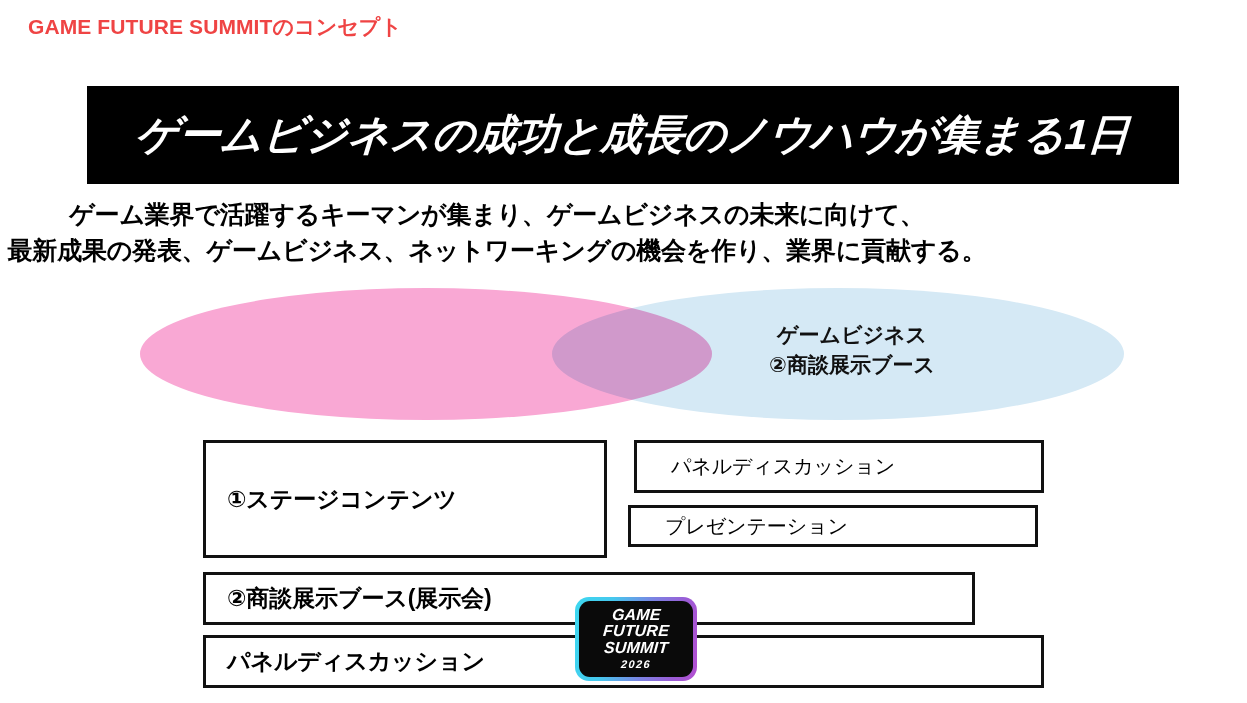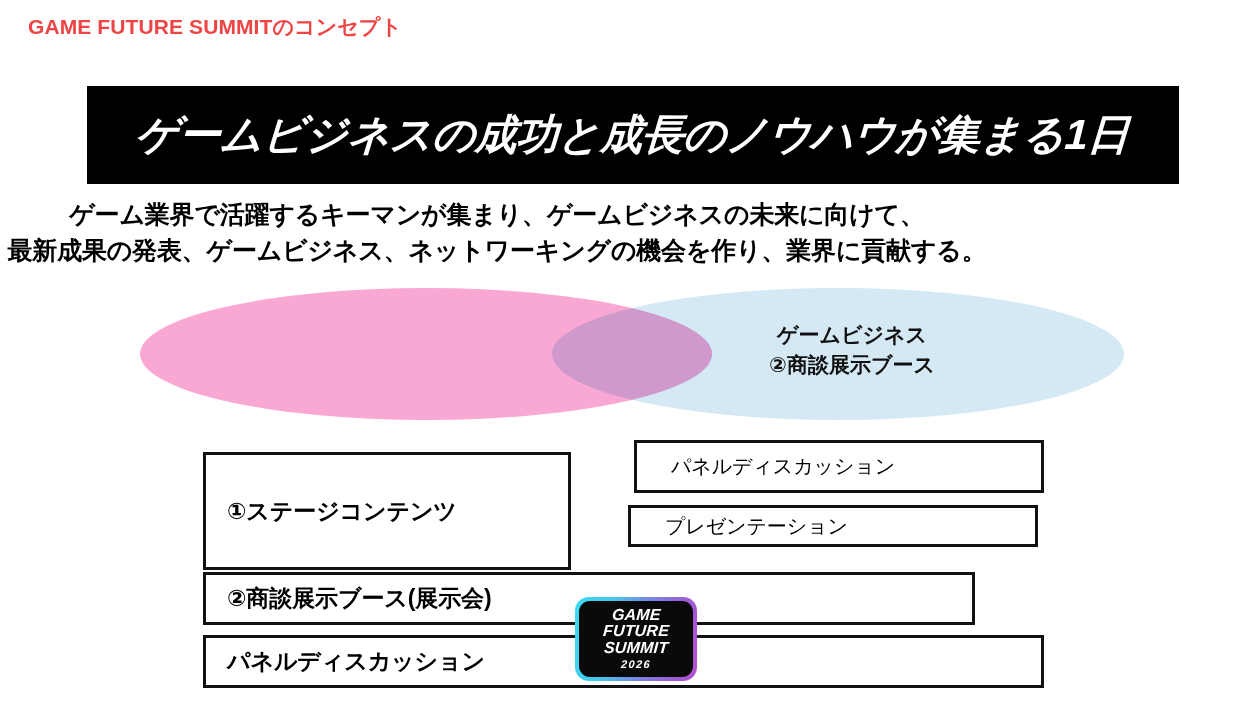--- a/index.html
+++ b/index.html
@@ -173,21 +173,21 @@
     font-weight: bold;
     letter-spacing: -0.1px;
     white-space: nowrap;
   }
   .content-box.sub .box-text {
     font-weight: normal;
     font-size: 20px;
     padding-left: 34px;
   }
 
-  #box-stage         { left: 203px; top: 440px; width: 368px; height: 118px; margin-top: 12px; }
+  #box-stage         { left: 203px; top: 440px; width: 404px; height: 118px; }
   #box-exhibition    { left: 203px; top: 572px; width: 772px; height: 53px;  }
   #box-afterparty    { left: 203px; top: 635px; width: 841px; height: 53px;  }
   #box-panel         { left: 634px; top: 440px; width: 410px; height: 53px;  }
   #box-presentation  { left: 628px; top: 505px; width: 410px; height: 42px;  }
 </style>
 </head>
 <body>
 
 <div id="page-title">GAME FUTURE SUMMITのコンセプト</div>
 

